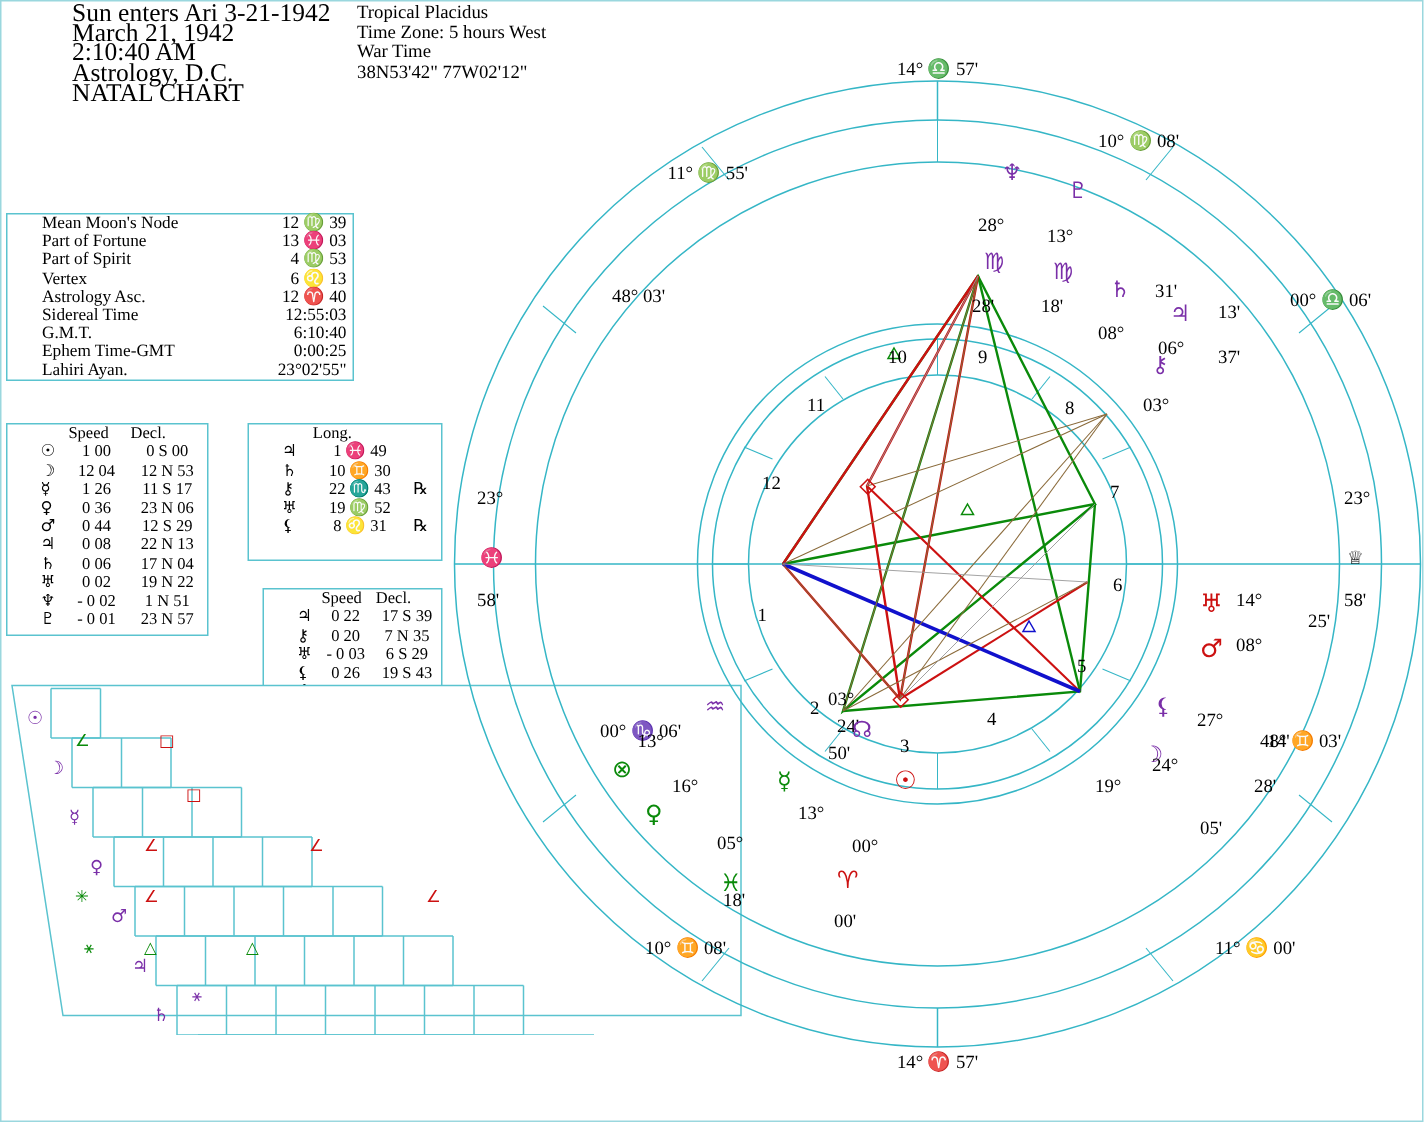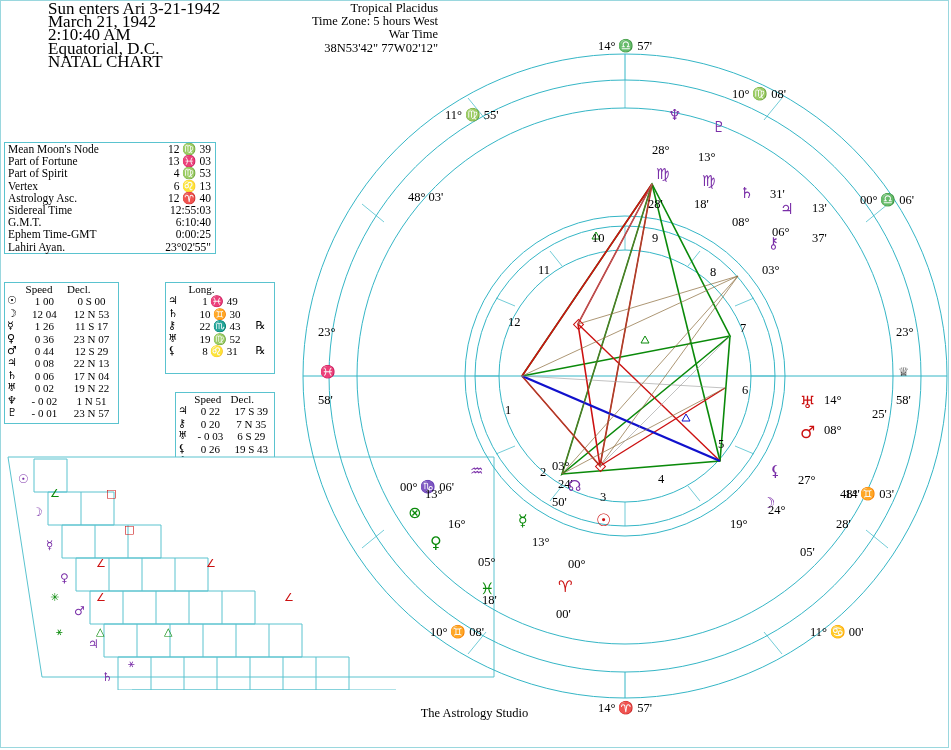--- a/index.html
+++ b/index.html
@@ -11,25 +11,25 @@
     position:relative;
     overflow:hidden;
   }
   .frame{
     position:absolute;left:0;top:0;width:949px;height:748px;
     border:1px solid #9ad7de;
     box-sizing:border-box;
   }
   
   #header-left{position:absolute;left:17px;top:2px;font-size:17px;line-height:13.2px;margin-left:31px;}
-  #header-center{position:absolute;left:238px;top:2px;font-size:12.5px;line-height:13.2px;text-align:right;width:200px;}
+  #header-center{position:absolute;left:238px;top:2px;font-size:12.5px;line-height:13.2px;text-align:left;width:200px;}
   #header-center .coords{letter-spacing:0px;}
   
   .box{
-    position:absolute;border:1px solid #5ac3cf;background:#ffffff;
+    position:absolute;border:1px solid #5ac3cf;background:#ffffff;padding-left:20px;
   }
   #info-box{left:4px;top:142px;width:210px;height:110px;}
   #info-box table{border-collapse:collapse;font-size:11.5px;width:100%;}
   #info-box td{padding:0 0 0 3px;line-height:12.2px;white-space:nowrap;}
   #info-box td.val{text-align:right;padding-right:4px;font-family:"Liberation Serif",serif;}
   
   #speed-box-1{left:4px;top:282px;width:113px;height:140px;}
   #speed-box-2{left:165px;top:282px;width:108px;height:90px;}
   #speed-box-3{left:175px;top:392px;width:98px;height:82px;}
   .minitable{border-collapse:collapse;font-size:11px;width:100%;}
@@ -48,21 +48,21 @@
 </style>
 </head>
 <body>
 
 <div class="frame"></div>
 
 <div id="header-left">
   <div>Sun enters Ari 3-21-1942</div>
   <div>March 21, 1942</div>
   <div>2:10:40 AM</div>
-  <div>Equatorial, D.C.</div>
+  <div>Astrology, D.C.</div>
   <div>NATAL CHART</div>
 </div>
 
 <div id="header-center">
   <div>Tropical Placidus</div>
   <div>Time Zone: 5 hours West</div>
   <div>War Time</div>
   <div class="coords">38N53'42"  77W02'12"</div>
 </div>
 
@@ -128,21 +128,21 @@
           <td class="num">12 N 53</td>
         </tr>
     <tr>
           <td class="sym">☿</td>
           <td class="num">1  26</td>
           <td class="num">11 S 17</td>
         </tr>
     <tr>
           <td class="sym">♀</td>
           <td class="num">0  36</td>
-          <td class="num">23 N 07</td>
+          <td class="num">23 N 06</td>
         </tr>
     <tr>
           <td class="sym">♂</td>
           <td class="num">0  44</td>
           <td class="num">12 S 29</td>
         </tr>
     <tr>
           <td class="sym">♃</td>
           <td class="num">0  08</td>
           <td class="num">22 N 13</td>
@@ -602,14 +602,13 @@
     <text x="256" y="582" font-size="12" fill="#000" class="cyt">00'</text>
     <text x="296" y="490" font-size="17" fill="#cc1111">☉</text>
     <text x="258" y="452" font-size="12" fill="#000" class="cyt">24'</text>
     <text x="252" y="434" font-size="12" fill="#000" class="cyt">03°</text>
     <text x="268" y="455" font-size="15" fill="#7a2fa8">☊</text>
   </g>
 </svg>
 </div>
 
 <div id="footer">
-  <div>The Astrology Studio</div>
 </div>
 
 </body></html>

